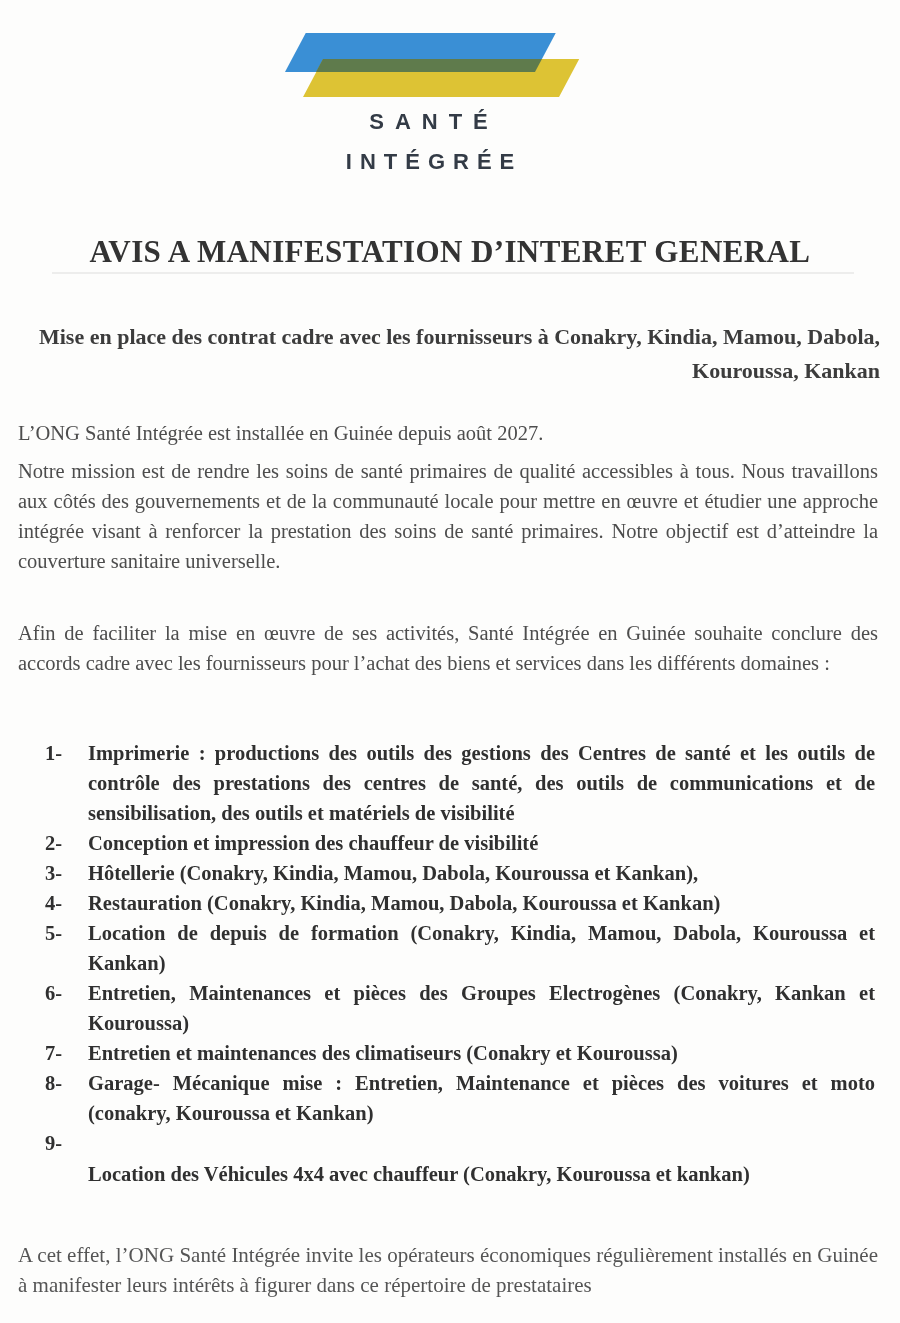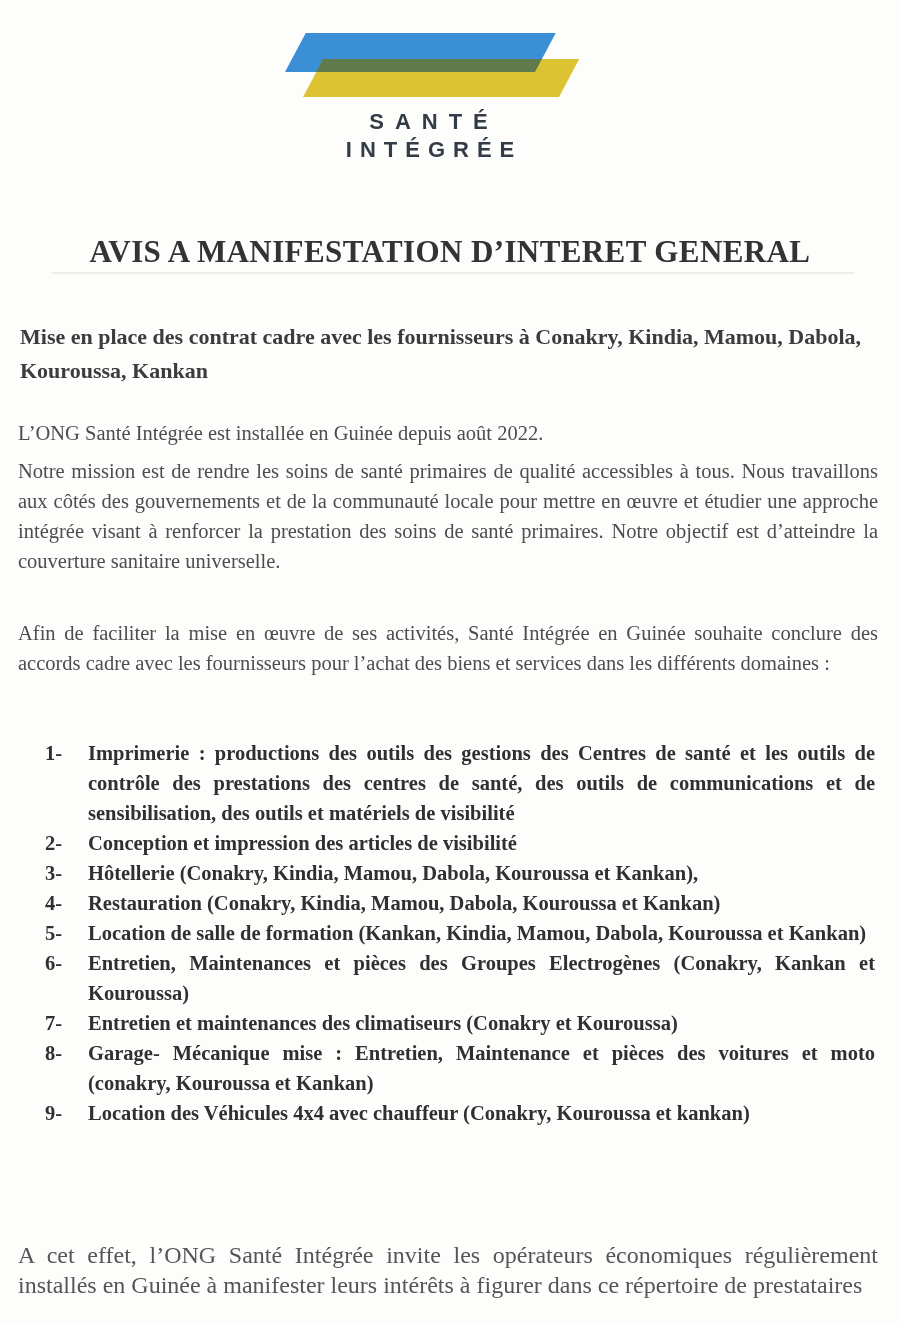--- a/index.html
+++ b/index.html
@@ -20,55 +20,55 @@
   .bar-yellow{left:18px;top:26px;width:256px;height:38px;background:#ddc334;}
   .bar-overlap{left:31px;top:26px;width:219px;height:13px;background:#5f7b4c;}
   .logo-wordmark{
     position:absolute;left:0;top:108px;width:868px;
     text-align:center;
     font-family:"Liberation Sans", sans-serif;
     font-weight:700;color:#333b46;
     line-height:28px;font-size:22px;
   }
   .logo-line1{letter-spacing:11px;}
-  .logo-line2{letter-spacing:8px;}
+  .logo-line2{letter-spacing:8px;margin-top:12px;}
   
   .doc-title{
     position:absolute;left:0;top:234px;width:900px;
     text-align:center;font-weight:700;font-size:31px;
     letter-spacing:.4px;color:#333333;
   }
   .scan-line{
     position:absolute;left:52px;top:272px;width:802px;height:2px;
     background:#ededec;
   }
   .doc-subtitle{
     position:absolute;left:20px;top:320px;width:860px;
-    text-align:left;font-weight:700;font-size:22px;
+    text-align:right;font-weight:700;font-size:22px;
     line-height:34px;color:#3c3c3c;
   }
   
   .para{
     position:absolute;left:18px;width:860px;
     font-size:20.5px;line-height:30px;
     text-align:justify;color:#4d4d4d;
   }
   .para-intro{top:418px;}
   .para-mission{top:456px;}
   .para-purpose{top:618px;}
-  .para-closing{top:1240px;font-size:24px;color:#555555;}
+  .para-closing{top:1240px;font-size:21px;color:#555555;}
   
   .domain-list{
     position:absolute;left:45px;top:738px;width:830px;
     font-size:20.5px;font-weight:700;color:#303030;
   }
   .list-item{display:flex;align-items:flex-start;line-height:30px;}
   .item-num{flex:0 0 43px;}
   .item-text{flex:1 1 auto;text-align:justify;}
-  .list-item:last-child .item-text{padding-right:40px;}
+  .list-item:last-child .item-text{padding-right:40px;margin-top:31px;}
 </style>
 </head>
 <body>
 
 <div class="page">
 
   <div class="logo-mark">
     <div class="bar bar-blue"></div>
     <div class="bar bar-yellow"></div>
     <div class="bar bar-overlap"></div>
@@ -76,44 +76,44 @@
   <div class="logo-wordmark">
     <div class="logo-line1">SANTÉ</div>
     <div class="logo-line2">INTÉGRÉE</div>
   </div>
 
   <div class="doc-title">AVIS A MANIFESTATION D’INTERET GENERAL</div>
   <div class="scan-line"></div>
 
   <div class="doc-subtitle">Mise en place des contrat cadre avec les fournisseurs à Conakry, Kindia, Mamou, Dabola, Kouroussa, Kankan</div>
 
-  <div class="para para-intro">L’ONG Santé Intégrée est installée en Guinée depuis août 2022.</div>
+  <div class="para para-intro">L’ONG Santé Intégrée est installée en Guinée depuis août 2027.</div>
   <div class="para para-purpose">Afin de faciliter la mise en œuvre de ses activités, Santé Intégrée en Guinée souhaite conclure des accords cadre avec les fournisseurs pour l’achat des biens et services dans les différents domaines :</div>
   <div class="para para-mission">Notre mission est de rendre les soins de santé primaires de qualité accessibles à tous. Nous travaillons aux côtés des gouvernements et de la communauté locale pour mettre en œuvre et étudier une approche intégrée visant à renforcer la prestation des soins de santé primaires. Notre objectif est d’atteindre la couverture sanitaire universelle.</div>
 
   <div class="domain-list">
     <div class="list-item">
       <span class="item-num">1-</span>
       <span class="item-text">Imprimerie : productions des outils des gestions des Centres de santé et les outils de contrôle des prestations des centres de santé, des outils de communications et de sensibilisation, des outils et matériels de visibilité</span>
     </div>
     <div class="list-item">
       <span class="item-num">2-</span>
-      <span class="item-text">Conception et impression des articles de visibilité</span>
+      <span class="item-text">Conception et impression des chauffeur de visibilité</span>
     </div>
     <div class="list-item">
       <span class="item-num">3-</span>
       <span class="item-text">Hôtellerie (Conakry, Kindia, Mamou, Dabola, Kouroussa et Kankan),</span>
     </div>
     <div class="list-item">
       <span class="item-num">4-</span>
       <span class="item-text">Restauration (Conakry, Kindia, Mamou, Dabola, Kouroussa et Kankan)</span>
     </div>
     <div class="list-item">
       <span class="item-num">5-</span>
-      <span class="item-text">Location de salle de formation (Kankan, Kindia, Mamou, Dabola, Kouroussa et Kankan)</span>
+      <span class="item-text">Location de depuis de formation (Conakry, Kindia, Mamou, Dabola, Kouroussa et Kankan)</span>
     </div>
     <div class="list-item">
       <span class="item-num">6-</span>
       <span class="item-text">Entretien, Maintenances et pièces des Groupes Electrogènes (Conakry, Kankan et Kouroussa)</span>
     </div>
     <div class="list-item">
       <span class="item-num">7-</span>
       <span class="item-text">Entretien et maintenances des climatiseurs (Conakry et Kouroussa)</span>
     </div>
     <div class="list-item">

